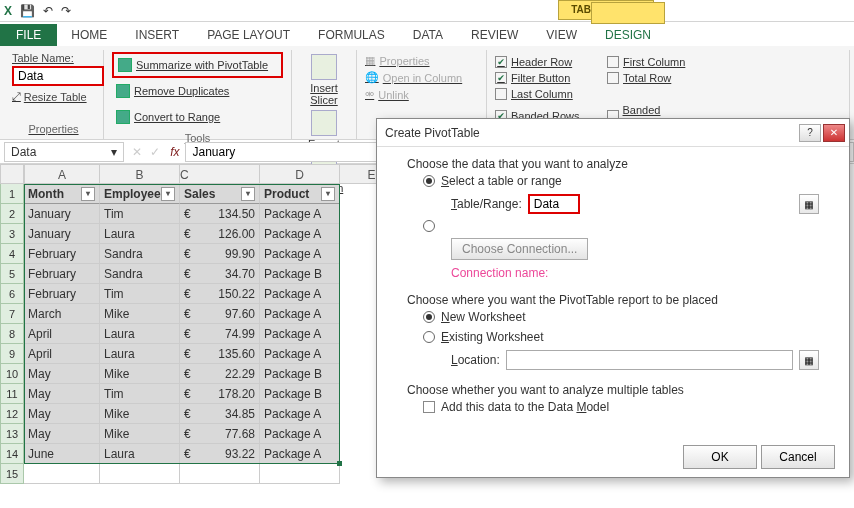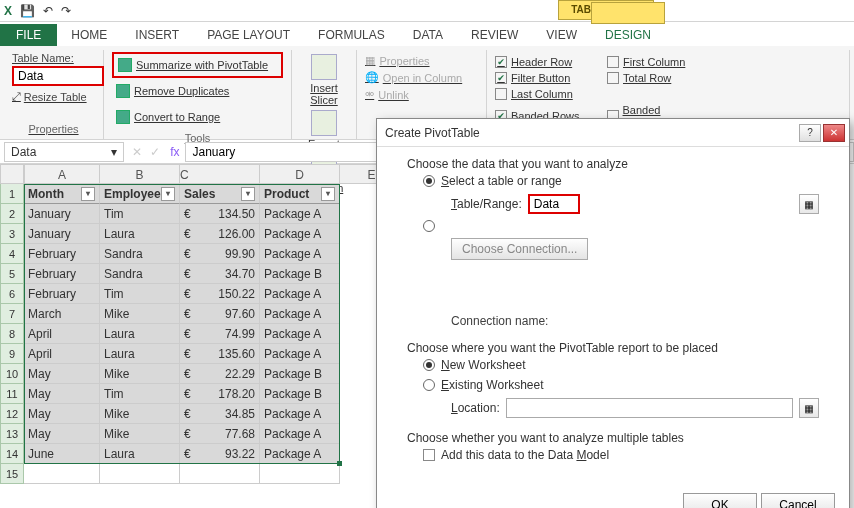--- a/index.html
+++ b/index.html
@@ -38,21 +38,21 @@
 .ext-group { width: 130px; }
 .ext-row { font-size: 11px; color: #aaa; padding: 2px 0; display: flex; align-items: center; gap: 4px; }
 
 .style-opts { width: 220px; display: flex; flex-wrap: wrap; align-content: flex-start; gap: 4px 16px; padding-top: 4px; }
 .chk-row { display: flex; align-items: center; gap: 4px; font-size: 11px; width: 96px; }
 .chk { width: 12px; height: 12px; border: 1px solid #888; display: inline-flex; align-items: center; justify-content: center; font-size: 9px; color: #217346; }
 
 
 .formula-bar { height: 24px; border-bottom: 1px solid #d4d4d4; display: flex; align-items: center; background: #fff; }
 .name-box { width: 120px; height: 20px; border: 1px solid #ccc; margin: 0 4px; padding: 0 6px; display: flex; align-items: center; justify-content: space-between; font-size: 12px; }
-.fx-label { margin: 0 6px; color: #8b5cf6; }
+.fx-label { margin: 0 6px; font-style: italic; color: #7f1d1d; }
 .formula-input { flex: 1; height: 20px; border: 1px solid #ccc; padding: 0 6px; font-size: 12px; }
 
 
 .grid-wrap { position: relative; }
 .col-heads { display: flex; margin-left: 24px; }
 .col-head { height: 20px; background: #f0f0f0; border: 1px solid #ccc; border-left: none; text-align: center; line-height: 20px; font-size: 12px; color: #555; }
 .col-head:first-child { border-left: 1px solid #ccc; }
 .corner { width: 24px; height: 20px; background: #f0f0f0; border: 1px solid #ccc; position: absolute; left: 0; top: 0; }
 .row { display: flex; }
 .row-head { width: 24px; height: 20px; background: #e0eee0; border: 1px solid #aac8aa; border-top: none; text-align: center; line-height: 20px; font-size: 11px; color: #333; }
@@ -442,21 +442,21 @@
         <input class="dlg-input hl" value="Data" style="">
         <span style="flex:1"></span>
         <button class="range-btn" title="select">▦</button>
       </div>
       <div class="radio-row">
           <span class="radio"></span>
         </div>
       <div class="field-row">
           <button class="grey-btn">Choose Connection...</button>
         </div>
-      <div class="field-row" style="color:#404040;margin-top:48px;">Connection name:</div>
+      <div class="field-row" style="color:#ec4899;">Connection name:</div>
     </div>
 
     <div class="dlg-section">
       <div>Choose where you want the PivotTable report to be placed</div>
       <div class="radio-row">
           <span class="radio on"></span>
           <span><span class="under">N</span>ew Worksheet</span>
         </div>
       <div class="radio-row">
           <span class="radio"></span>

